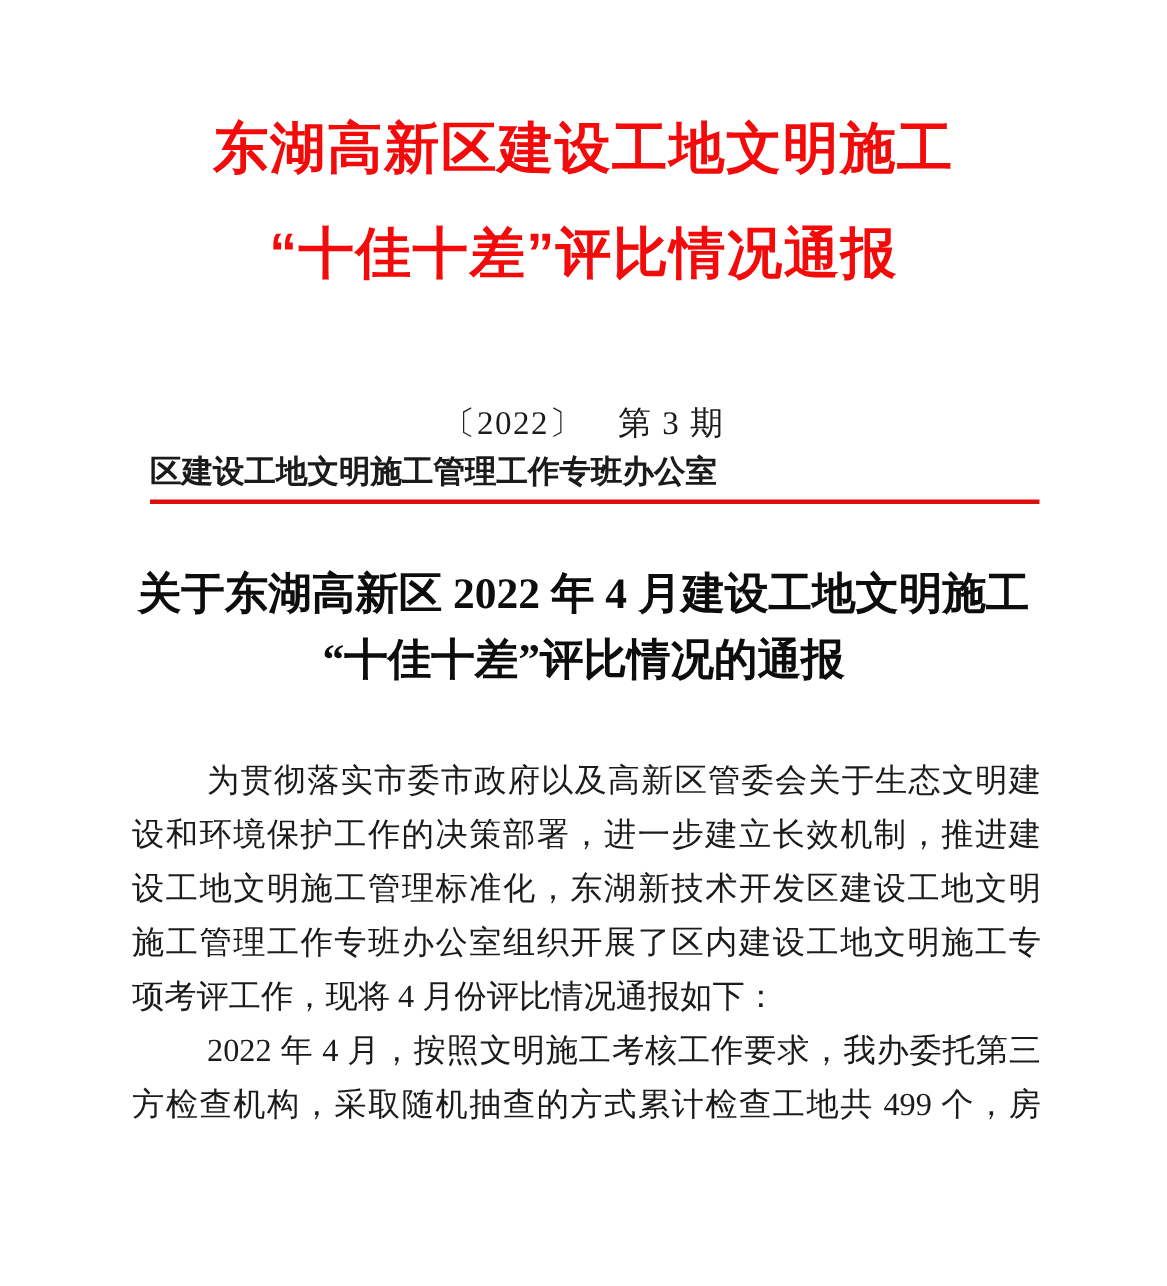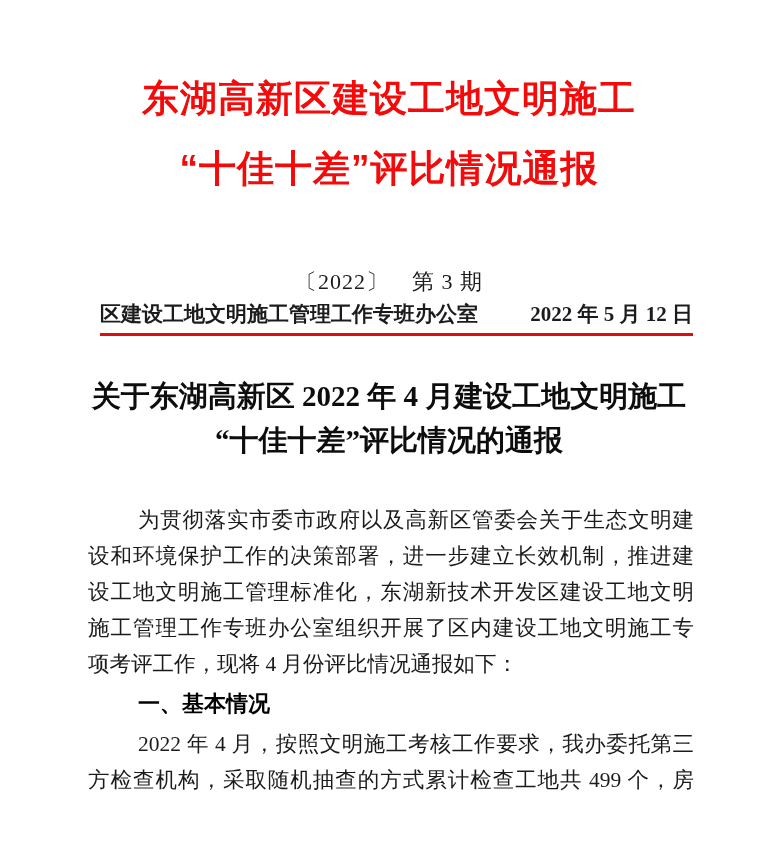--- a/index.html
+++ b/index.html
@@ -86,39 +86,37 @@
   <header>
     <div class="masthead-title">
       <div class="mt-line">东湖高新区建设工地文明施工</div>
       <div class="mt-line">“十佳十差”评比情况通报</div>
     </div>
 
     <div class="issue-line">〔2022〕　第 3 期</div>
 
     <div class="office-row">
       <span>区建设工地文明施工管理工作专班办公室</span>
-      <span>2022 年 5 月 12 日</span>
     </div>
 
     <div class="red-rule"></div>
   </header>
 
   <main>
     <h1 class="notice-heading">
       <span class="nh-line">关于东湖高新区 2022 年 4 月建设工地文明施工</span>
       <span class="nh-line">“十佳十差”评比情况的通报</span>
     </h1>
 
     <div class="body-text">
       <div class="bl jst ind">为贯彻落实市委市政府以及高新区管委会关于生态文明建</div>
       <div class="bl jst">设和环境保护工作的决策部署，进一步建立长效机制，推进建</div>
       <div class="bl jst">设工地文明施工管理标准化，东湖新技术开发区建设工地文明</div>
       <div class="bl jst">施工管理工作专班办公室组织开展了区内建设工地文明施工专</div>
       <div class="bl">项考评工作，现将 4 月份评比情况通报如下：</div>
 
-      <div class="bl section-heading">一、基本情况</div>
 
       <div class="bl jst ind">2022 年 4 月，按照文明施工考核工作要求，我办委托第三</div>
       <div class="bl jst">方检查机构，采取随机抽查的方式累计检查工地共 499 个，房</div>
     </div>
   </main>
 
 </div>
 
 </body></html>

